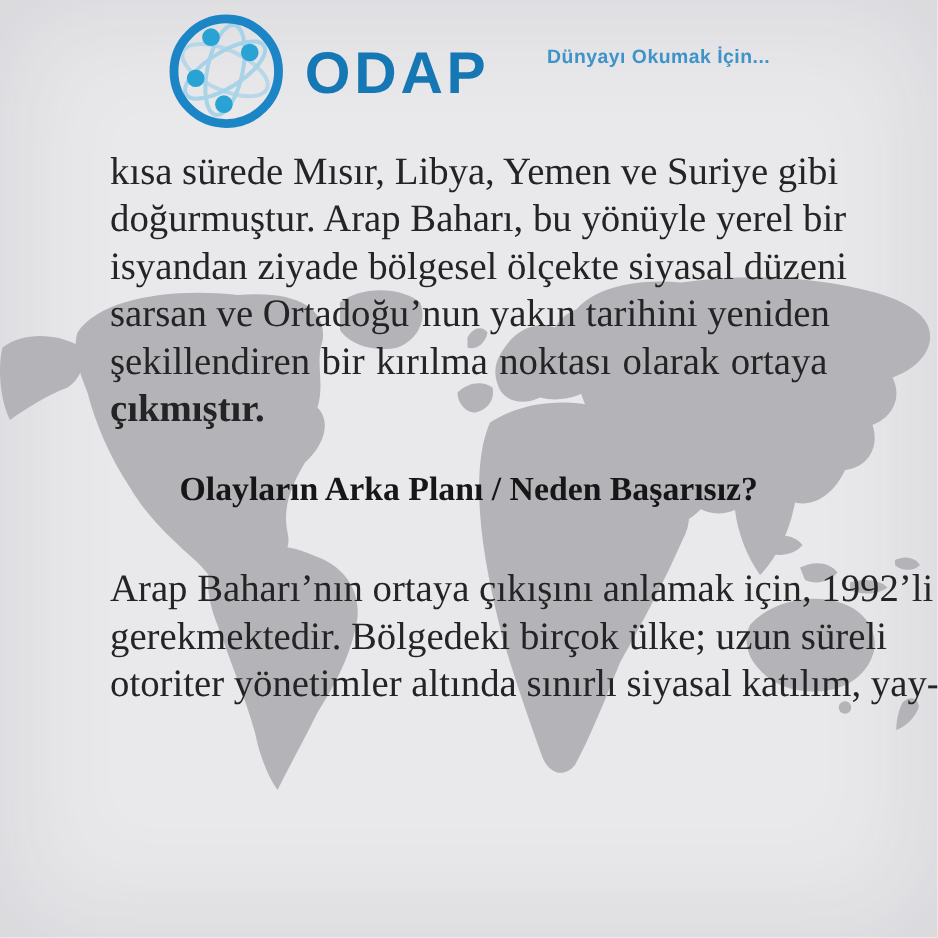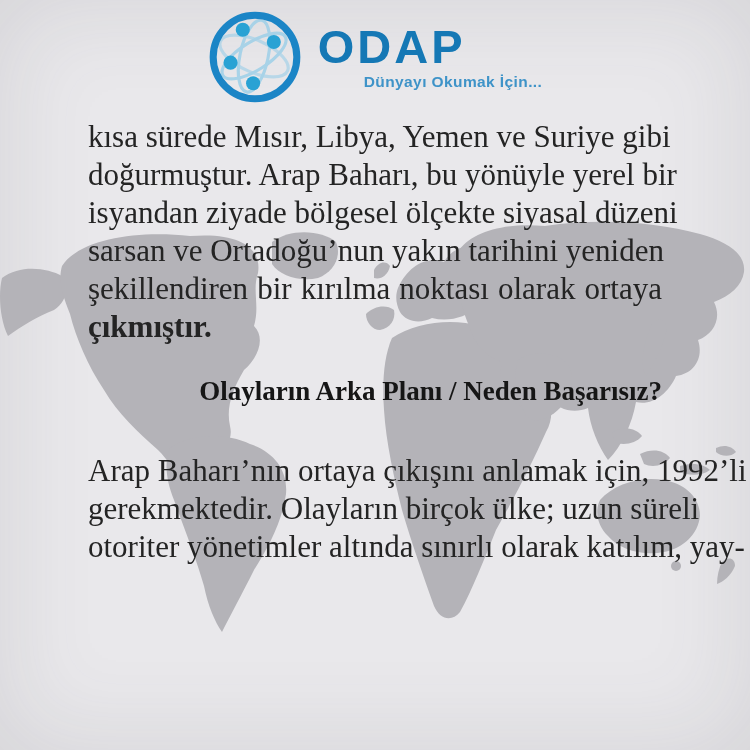--- a/index.html
+++ b/index.html
@@ -27,21 +27,21 @@
   }
   .content{
     position:absolute;inset:0;z-index:2;
     padding:0 88px;box-sizing:border-box;
   }
   .logo-row{
     margin-top:8px;height:98px;
     display:flex;justify-content:center;align-items:center;gap:16px;
   }
   .logo-icon{width:94px;height:94px;flex:0 0 auto;}
-  .logo-text{display:flex;flex-direction:column;align-items:flex-start;}
+  .logo-text{display:flex;align-items:flex-start;}
   .logo-title{
     font-family:"Liberation Sans", sans-serif;
     font-weight:bold;font-size:47px;line-height:1;
     letter-spacing:3px;color:var(--logo-blue);
   }
   .logo-tagline{
     font-family:"Liberation Sans", sans-serif;
     font-weight:bold;font-size:15.5px;line-height:1.2;
     letter-spacing:0.4px;color:var(--logo-light);
     margin-top:3px;
@@ -54,21 +54,21 @@
     height:38px;line-height:38px;
     font-size:31px;color:var(--ink);
     text-align:justify;text-align-last:justify;
     text-justify:inter-word;
     white-space:nowrap;
   }
   .line.last{text-align:left;text-align-last:left;font-weight:bold;}
   .heading{
     margin-top:26px;height:38px;line-height:38px;
     font-size:27px;font-weight:bold;color:#161616;
-    text-align:right;white-space:nowrap;
+    text-align:center;white-space:nowrap;
   }
 </style>
 </head>
 <body>
 
 <div class="page">
 
   <svg class="map-layer" viewBox="0 0 750 430" preserveAspectRatio="none" aria-hidden="true">
     <g fill="currentColor" stroke="none">
 
@@ -134,18 +134,18 @@
       <div class="line">isyandan ziyade bölgesel ölçekte siyasal düzeni</div>
       <div class="line">sarsan ve Ortadoğu’nun yakın tarihini yeniden</div>
       <div class="line">şekillendiren bir kırılma noktası olarak ortaya</div>
       <div class="line last">çıkmıştır.</div>
     </div>
 
     <div class="heading">Olayların Arka Planı / Neden Başarısız?</div>
 
     <div class="para p2">
       <div class="line">Arap Baharı’nın ortaya çıkışını anlamak için, 1992’li</div>
-      <div class="line">gerekmektedir. Olayların birçok ülke; uzun süreli</div>
-      <div class="line">otoriter yönetimler altında sınırlı olarak katılım, yay-</div>
+      <div class="line">gerekmektedir. Bölgedeki birçok ülke; uzun süreli</div>
+      <div class="line">otoriter yönetimler altında sınırlı siyasal katılım, yay-</div>
     </div>
 
   </div>
 </div>
 
 </body></html>

